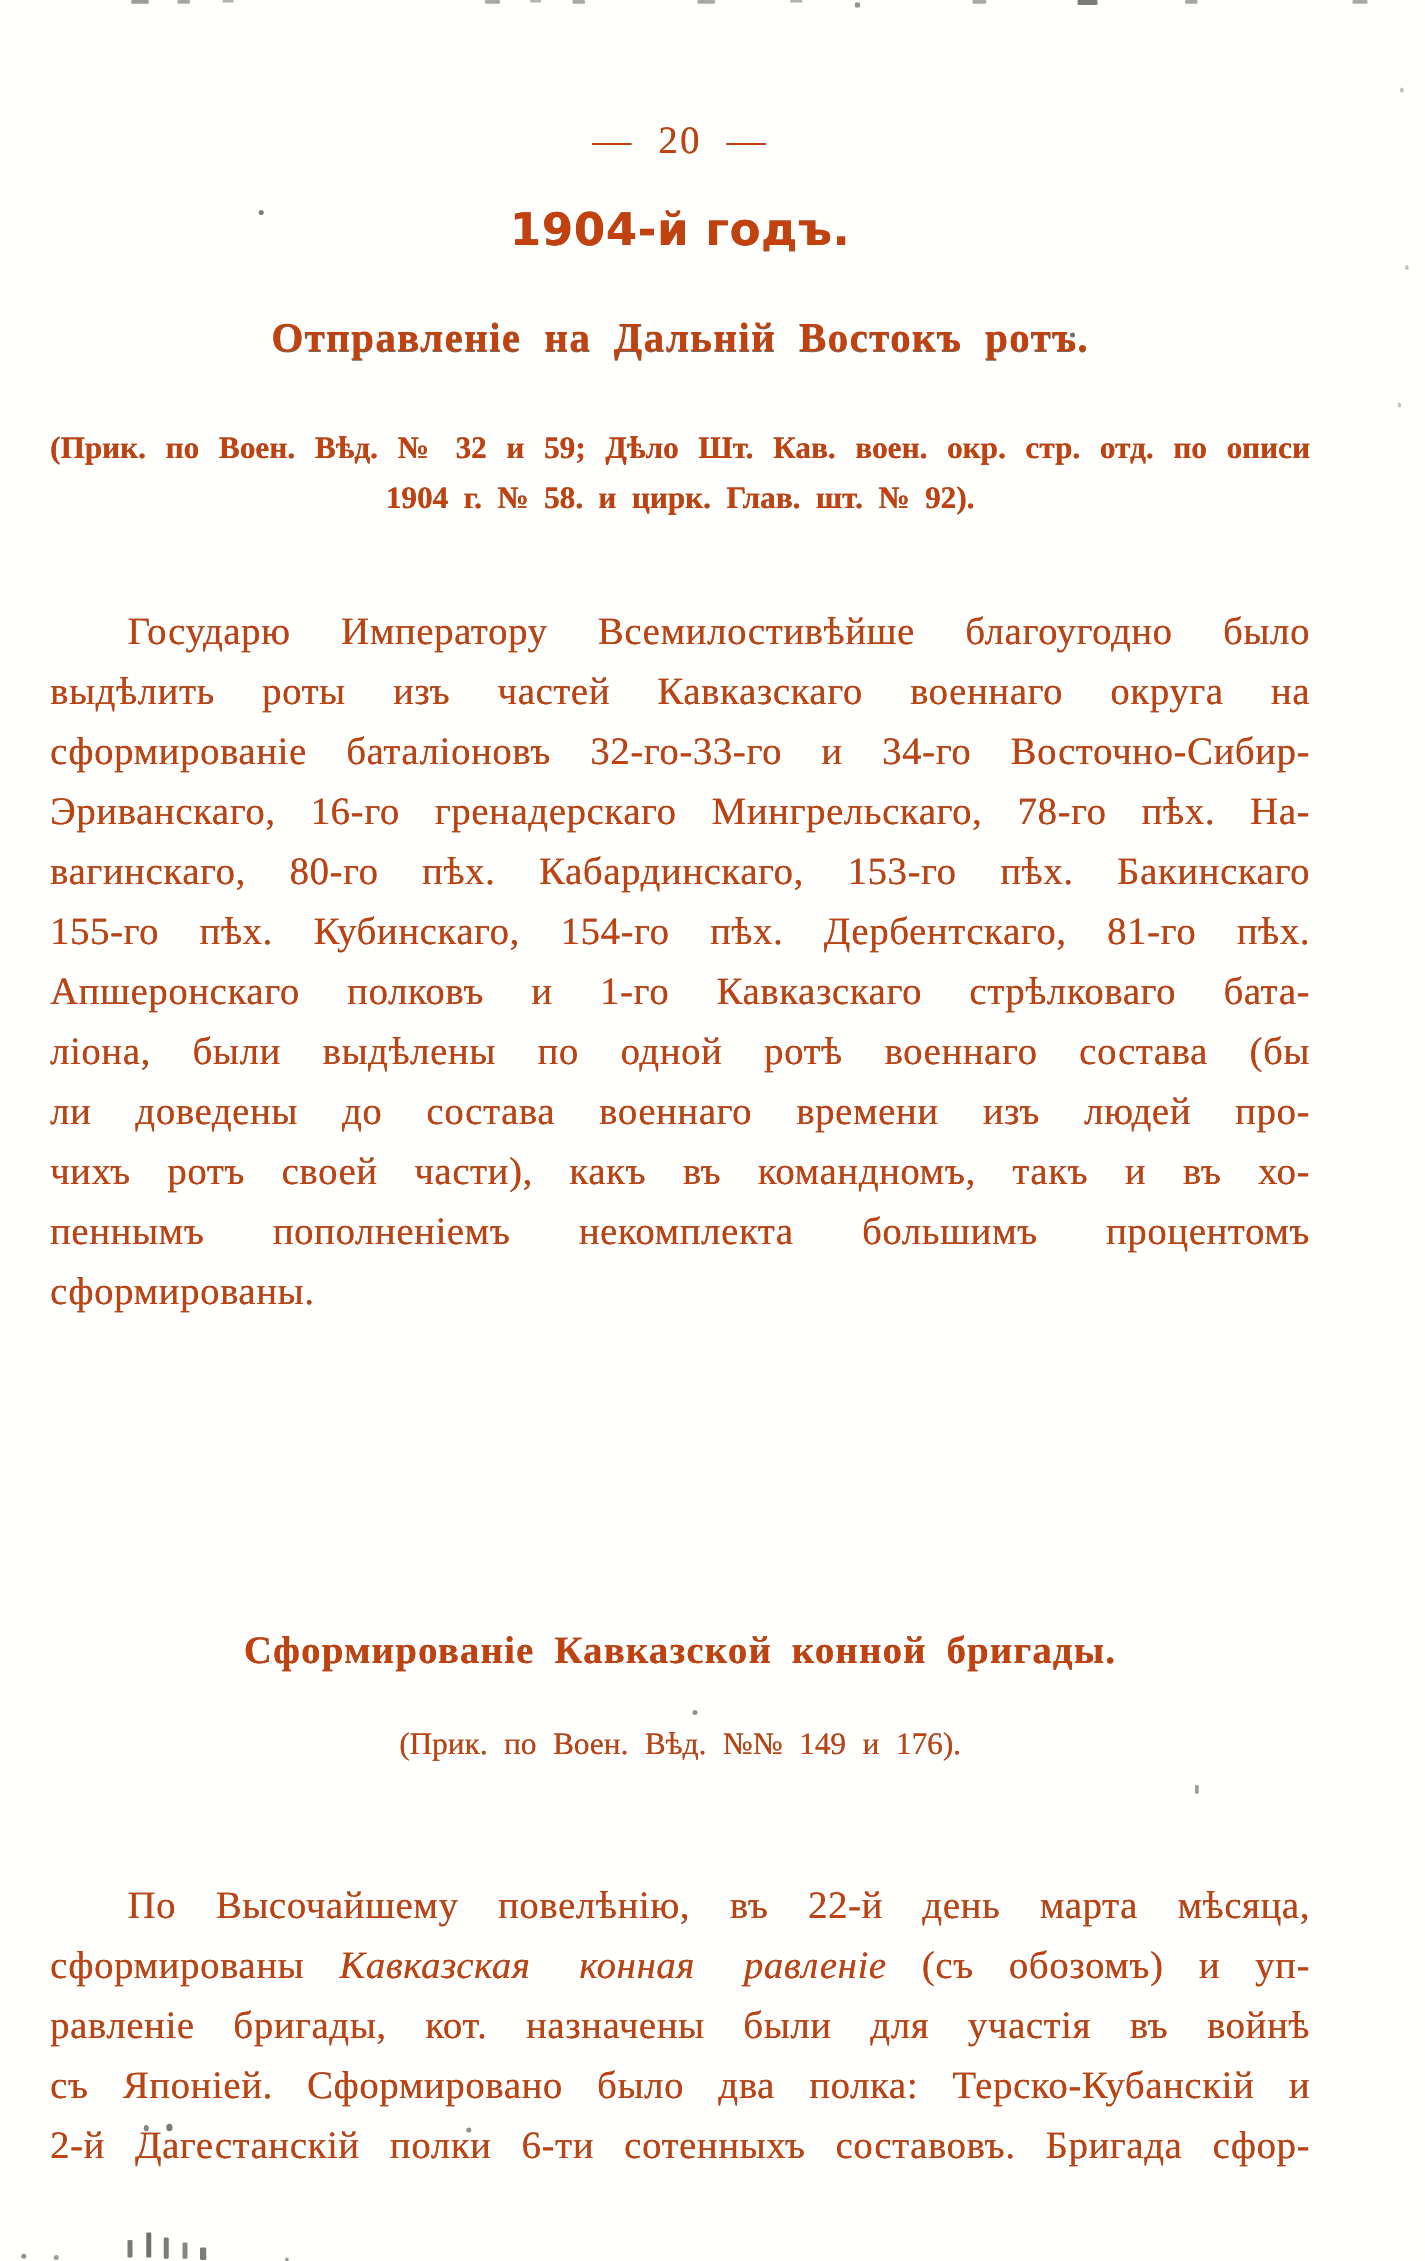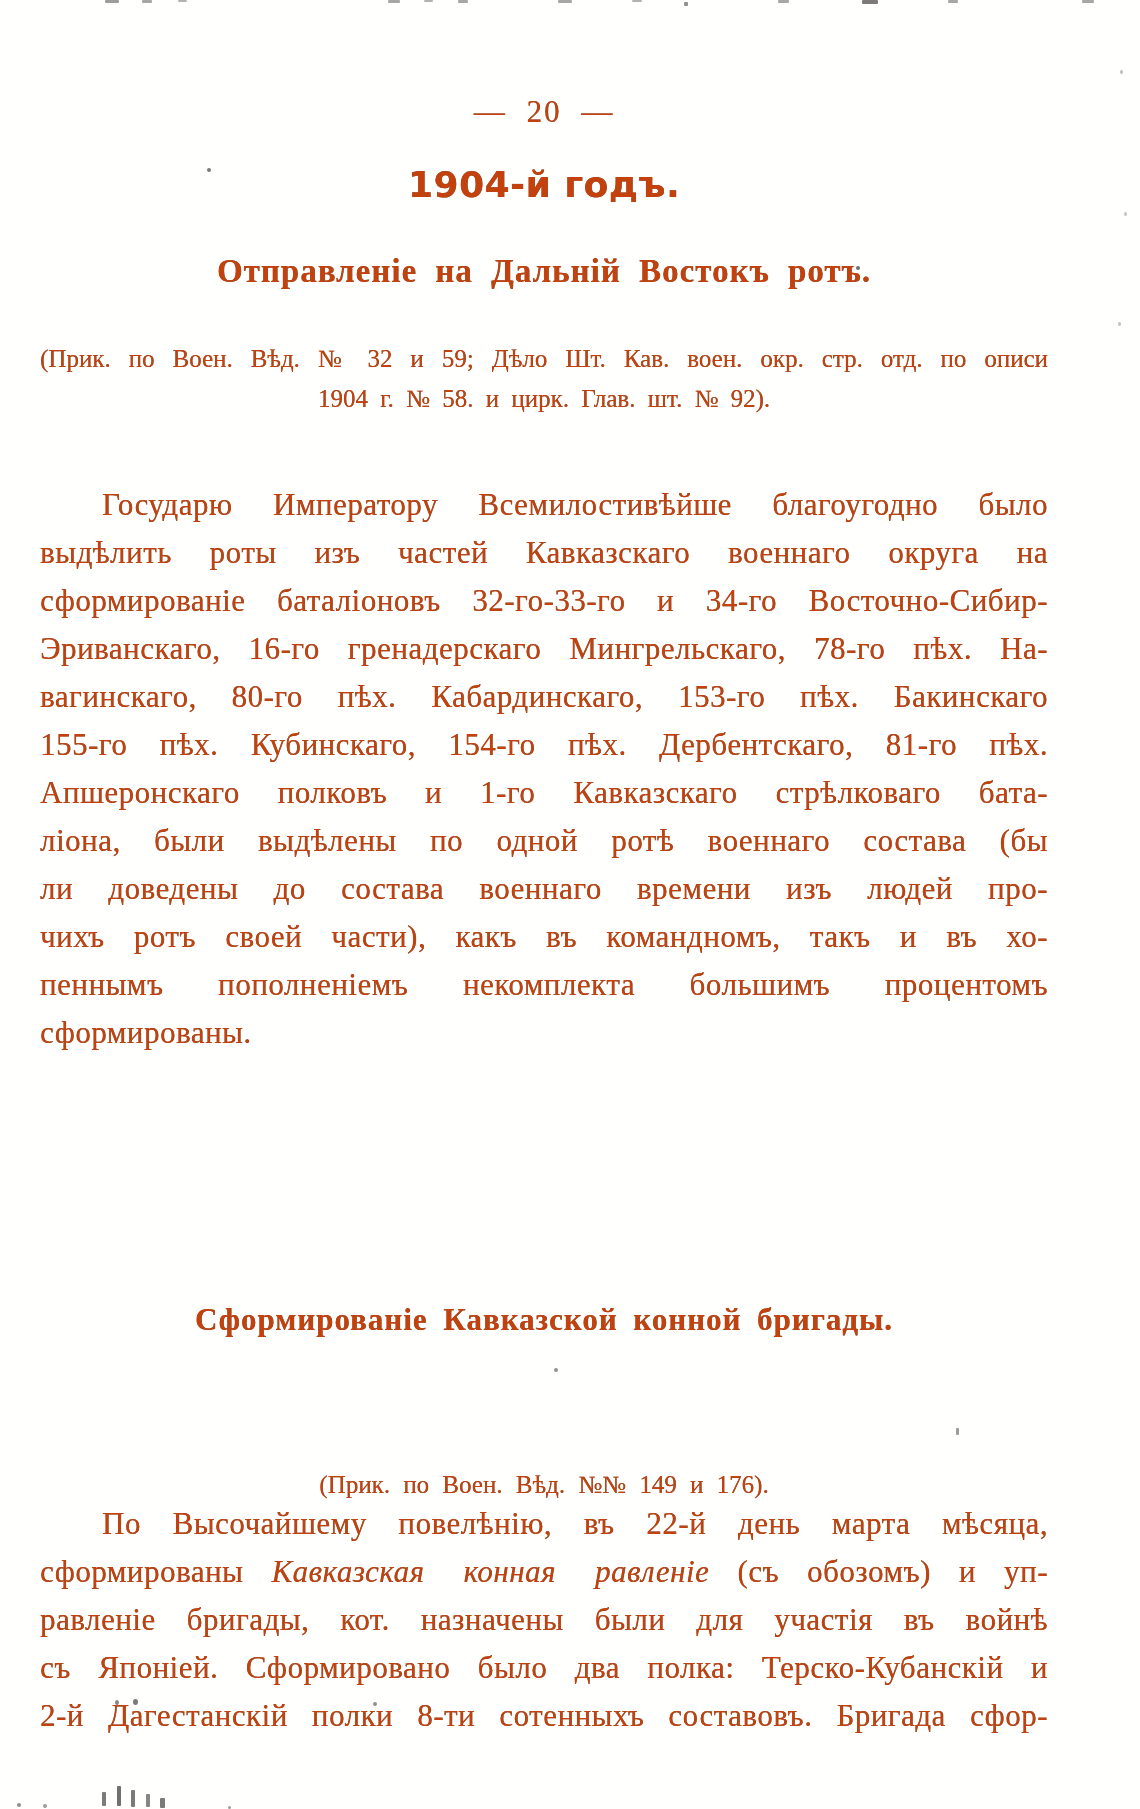--- a/index.html
+++ b/index.html
@@ -24,22 +24,22 @@
     font-weight:bold;font-size:36px;line-height:46px;letter-spacing:0.5px;
   }
   .sec-title{
     font-weight:bold;text-align:center;
     font-size:33px;line-height:42px;letter-spacing:1px;word-spacing:9px;
   }
   .title-1{top:250px;}
   .title-2{top:1299px;font-size:31px;word-spacing:7px;}
 
   .ref{font-size:25px;line-height:40px;word-spacing:4px;}
-  .ref-1{top:339px;}
-  .ref-2{top:1465px;text-align:center;word-spacing:7px;}
+  .ref-1{top:339px;font-weight:bold;}
+  .ref-2{top:1376px;text-align:center;word-spacing:7px;}
   .ref-just{text-align:justify;text-align-last:justify;}
   .ref-center{text-align:center;word-spacing:6px;}
 
   .para{font-size:31px;margin-top:35px;}
   .para-1{top:446px;}
   .para-2{top:1465px;}
   .t-line{
     line-height:48px;letter-spacing:0.5px;word-spacing:3px;
     text-align:justify;text-align-last:justify;
     white-space:normal;
@@ -88,21 +88,21 @@
 
   <div class="block para para-2 ink">
     <div class="t-line indent">По Высочайшему повелѣнію, въ 22-й день марта мѣсяца,</div>
     <div class="t-line">
       <span>сформированы</span>
       <span class="it">Кавказская конная равленіе</span>
       <span>(съ обозомъ) и уп-</span>
     </div>
     <div class="t-line">равленіе бригады, кот. назначены были для участія въ войнѣ</div>
     <div class="t-line">съ Японіей. Сформировано было два полка: Терско-Кубанскій и</div>
-    <div class="t-line">2-й Дагестанскій полки 8-ти сотенныхъ составовъ. Бригада сфор-</div>
+    <div class="t-line">2-й Дагестанскій полки 6-ти сотенныхъ составовъ. Бригада сфор-</div>
   </div>
 
   <div class="speck" style="left:105px;top:0;width:14px;height:3px;opacity:.45;"></div>
   <div class="speck" style="left:142px;top:0;width:10px;height:3px;opacity:.4;"></div>
   <div class="speck" style="left:178px;top:0;width:9px;height:2px;opacity:.35;"></div>
   <div class="speck" style="left:388px;top:0;width:12px;height:3px;opacity:.4;"></div>
   <div class="speck" style="left:424px;top:0;width:9px;height:2px;opacity:.35;"></div>
   <div class="speck" style="left:458px;top:0;width:10px;height:3px;opacity:.4;"></div>
   <div class="speck" style="left:558px;top:0;width:14px;height:3px;opacity:.4;"></div>
   <div class="speck" style="left:632px;top:0;width:10px;height:2px;opacity:.35;"></div>

